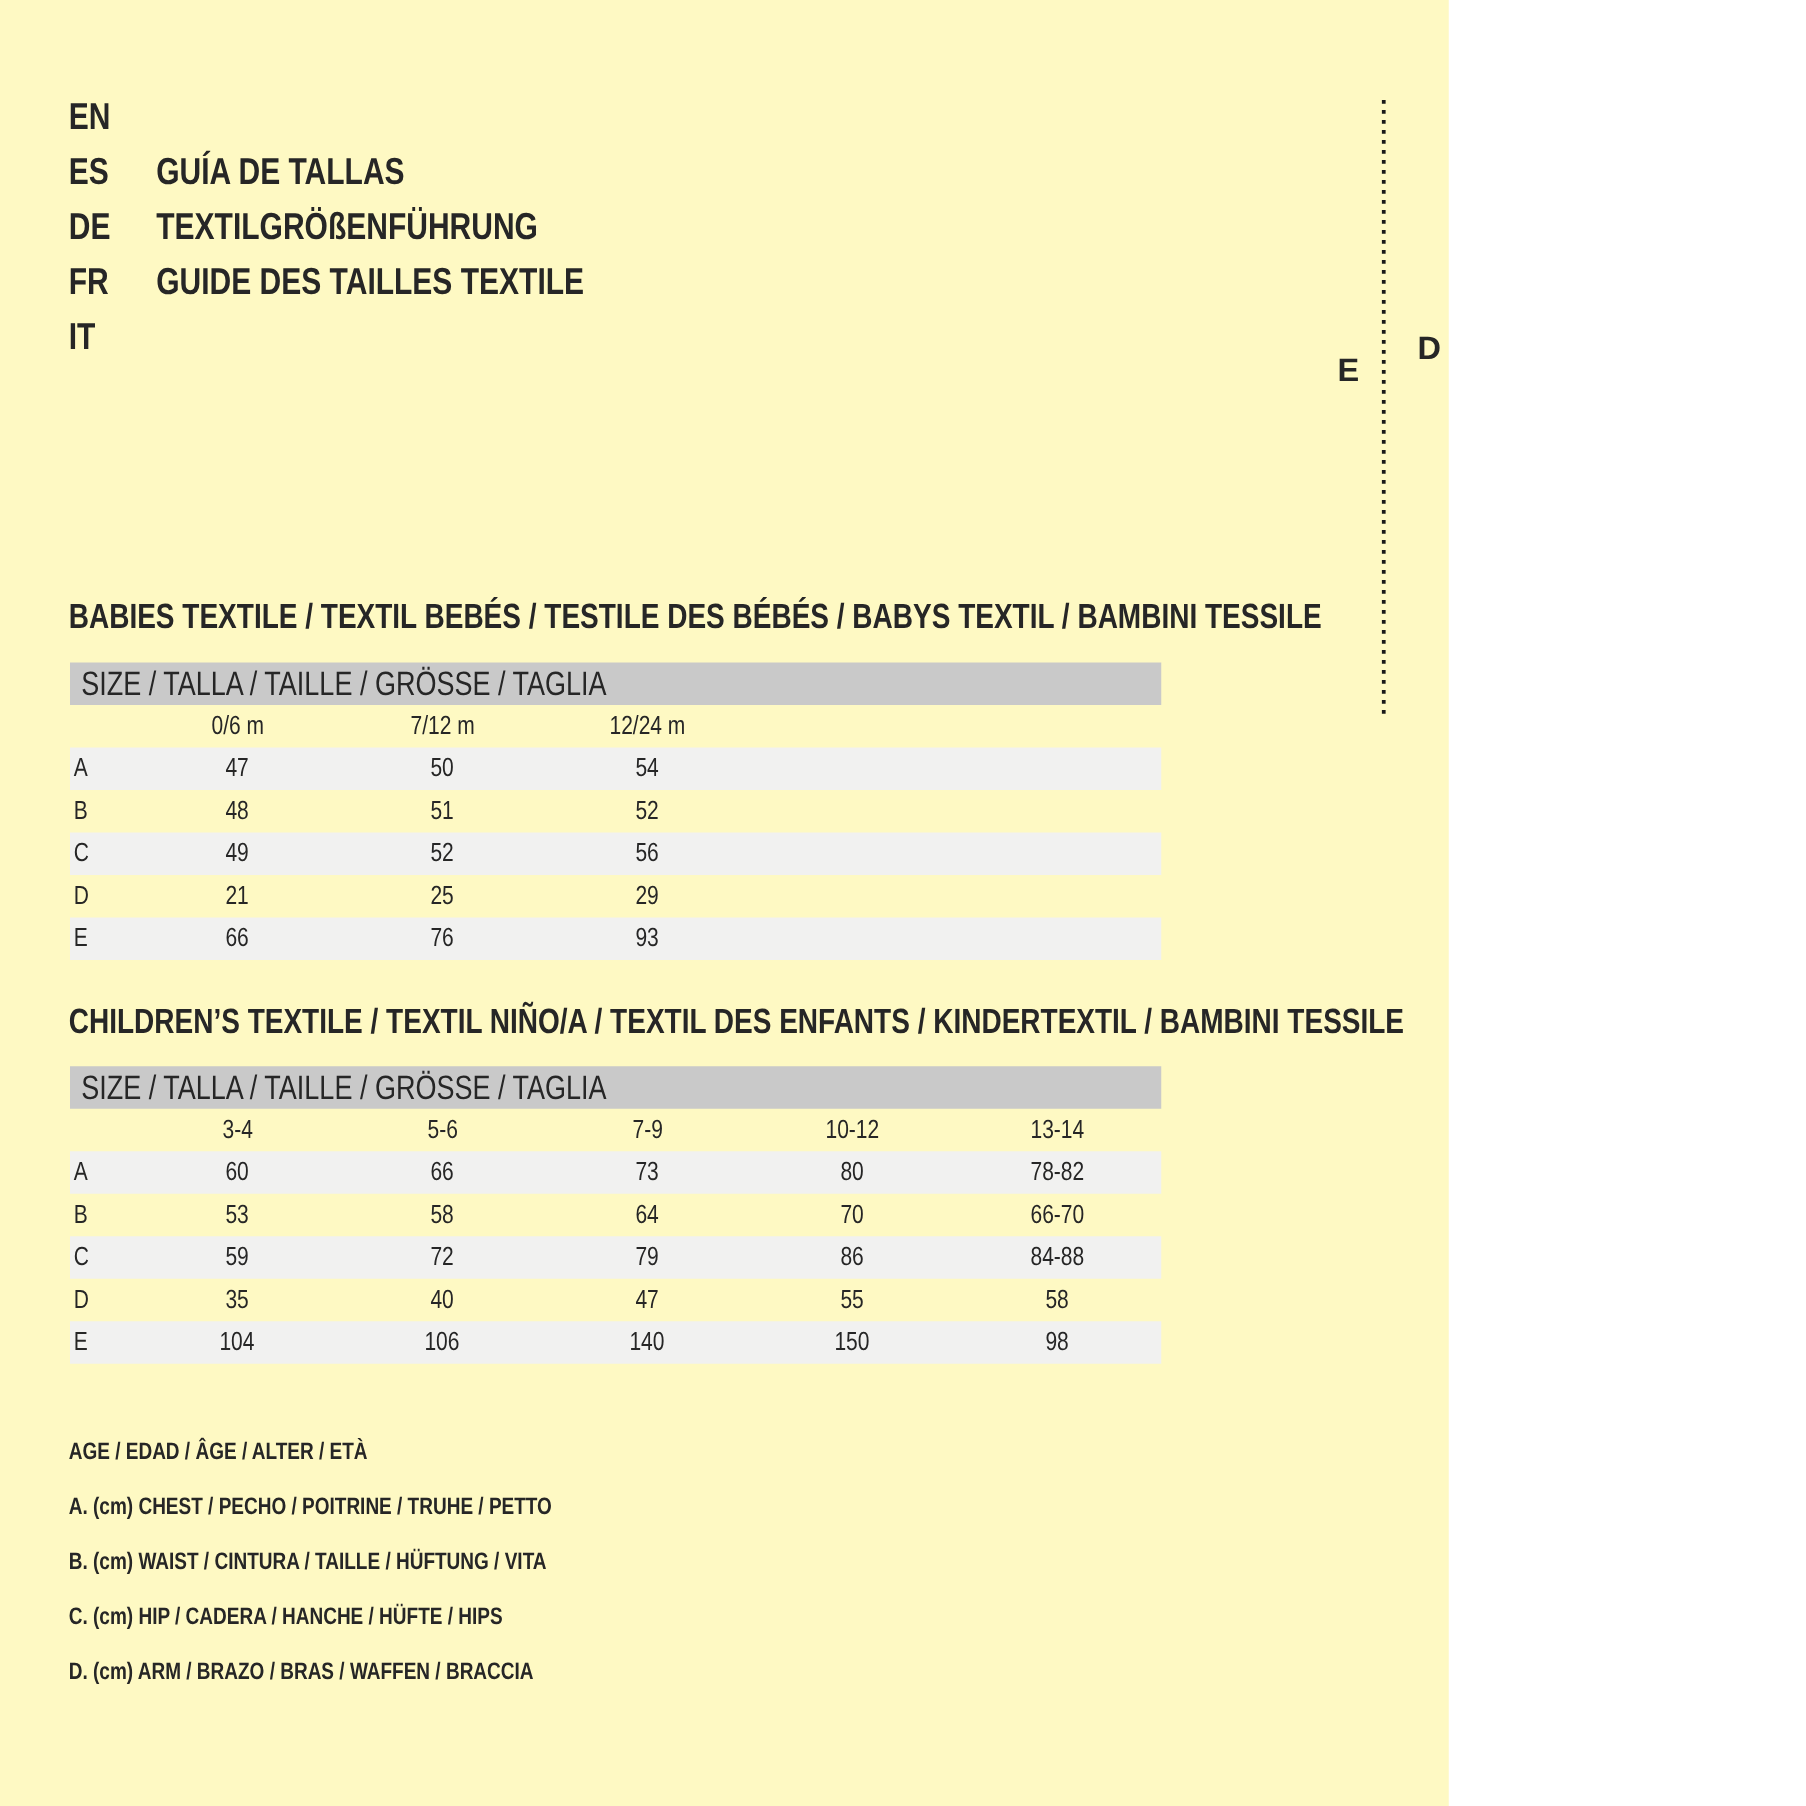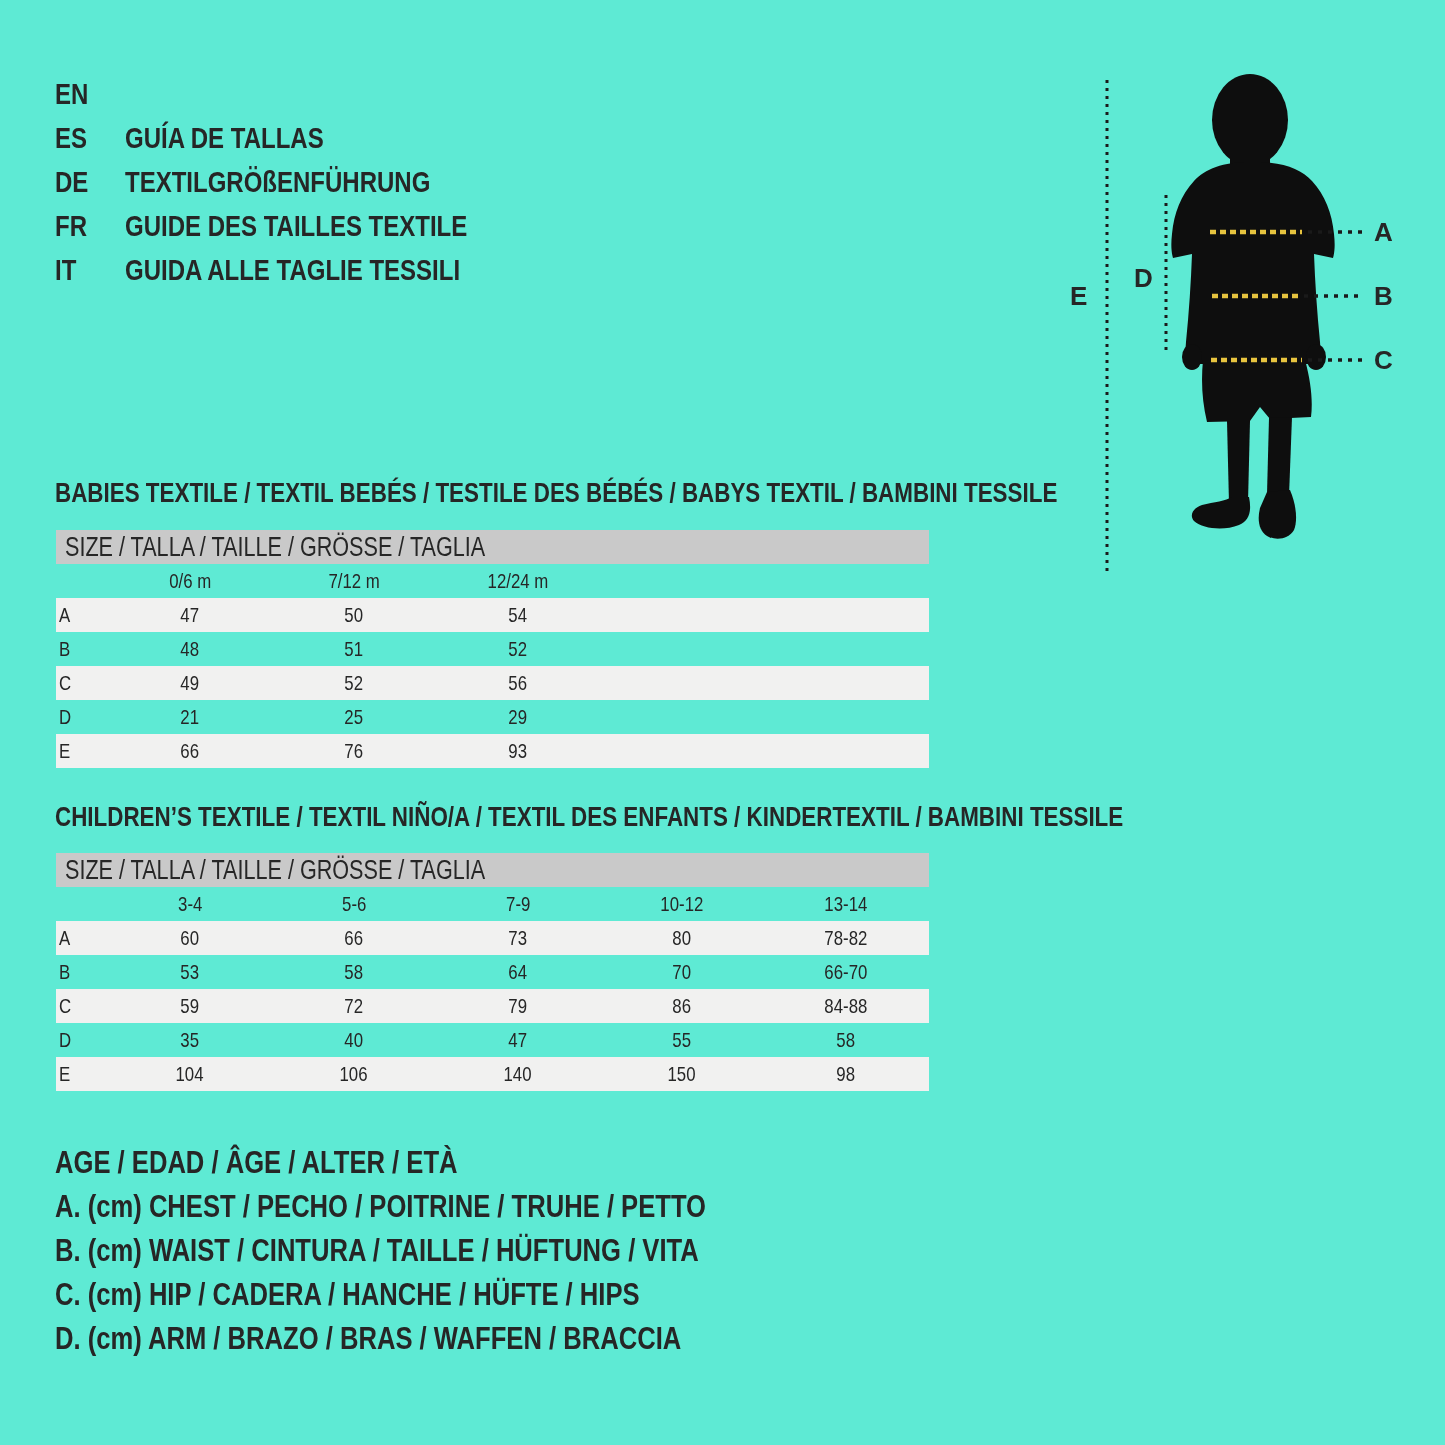--- a/index.html
+++ b/index.html
@@ -1,21 +1,21 @@
 <!DOCTYPE html>
 <html><head>
 <meta charset="utf-8">
 <style>
   html,body{margin:0;padding:0;}
   body{
     width:1445px;height:1445px;background:#ffffff;
     font-family:"Liberation Sans", sans-serif;color:#262626;
     -webkit-font-smoothing:antialiased;
   }
-  .page{position:relative;width:1445px;height:1445px;overflow:hidden;background:#5eead4;}
+  .page{position:relative;width:1159px;height:1445px;overflow:hidden;background:#fef9c3;}
 
   
   .cx{display:inline-block;transform:scaleX(0.8);transform-origin:0 50%;white-space:nowrap;}
   .cxc{display:inline-block;transform:scaleX(0.8);transform-origin:50% 50%;white-space:nowrap;}
 
   
   .langs{position:absolute;left:55px;top:72px;}
   .lang-row{display:flex;height:44px;align-items:center;font-size:30px;font-weight:700;}
   .lang-code{width:70px;flex:0 0 70px;}
 
@@ -31,21 +31,21 @@
   .size-bar{height:34px;background:#c9c9c9;display:flex;align-items:center;padding-left:9px;font-size:27px;box-sizing:border-box;}
   .trow{display:flex;align-items:center;height:34px;font-size:21px;}
   .col-head{height:34px;}
   .cell-label{width:52px;flex:0 0 52px;padding-left:3px;box-sizing:border-box;}
   .cell-val{width:164px;flex:0 0 164px;text-align:center;}
   .vals{display:contents;}
   .tbody .trow:nth-child(odd){background:#f1f1f0;}
 
   
   .legend{position:absolute;left:55px;top:1140px;}
-  .legend-line{height:44px;display:flex;align-items:center;font-size:32px;font-weight:700;}
+  .legend-line{height:44px;display:flex;align-items:center;font-size:19px;font-weight:700;}
 
   
   .figure{position:absolute;left:1040px;top:60px;width:405px;height:540px;}
   .fig-label{font-size:26px;font-weight:700;fill:#262626;font-family:"Liberation Sans",sans-serif;}
 </style>
 </head>
 <body>
 
 <div class="page">
 
@@ -65,21 +65,20 @@
         <span><span class="cx">TEXTILGRÖßENFÜHRUNG</span></span>
       </div>
 
       <div class="lang-row">
         <span class="lang-code"><span class="cx">FR</span></span>
         <span><span class="cx">GUIDE DES TAILLES TEXTILE</span></span>
       </div>
 
       <div class="lang-row">
         <span class="lang-code"><span class="cx">IT</span></span>
-        <span><span class="cx">GUIDA ALLE TAGLIE TESSILI</span></span>
       </div>
     </div>
 
   <svg class="figure" viewBox="0 0 405 540" xmlns="http://www.w3.org/2000/svg">
 
     <line x1="67" y1="20" x2="67" y2="515" stroke="#1a1a1a" stroke-width="3" stroke-dasharray="3 5"></line>
 
     <line x1="126" y1="135" x2="126" y2="290" stroke="#1a1a1a" stroke-width="3" stroke-dasharray="3 5"></line>
 
     <g fill="#0e0e0e">

